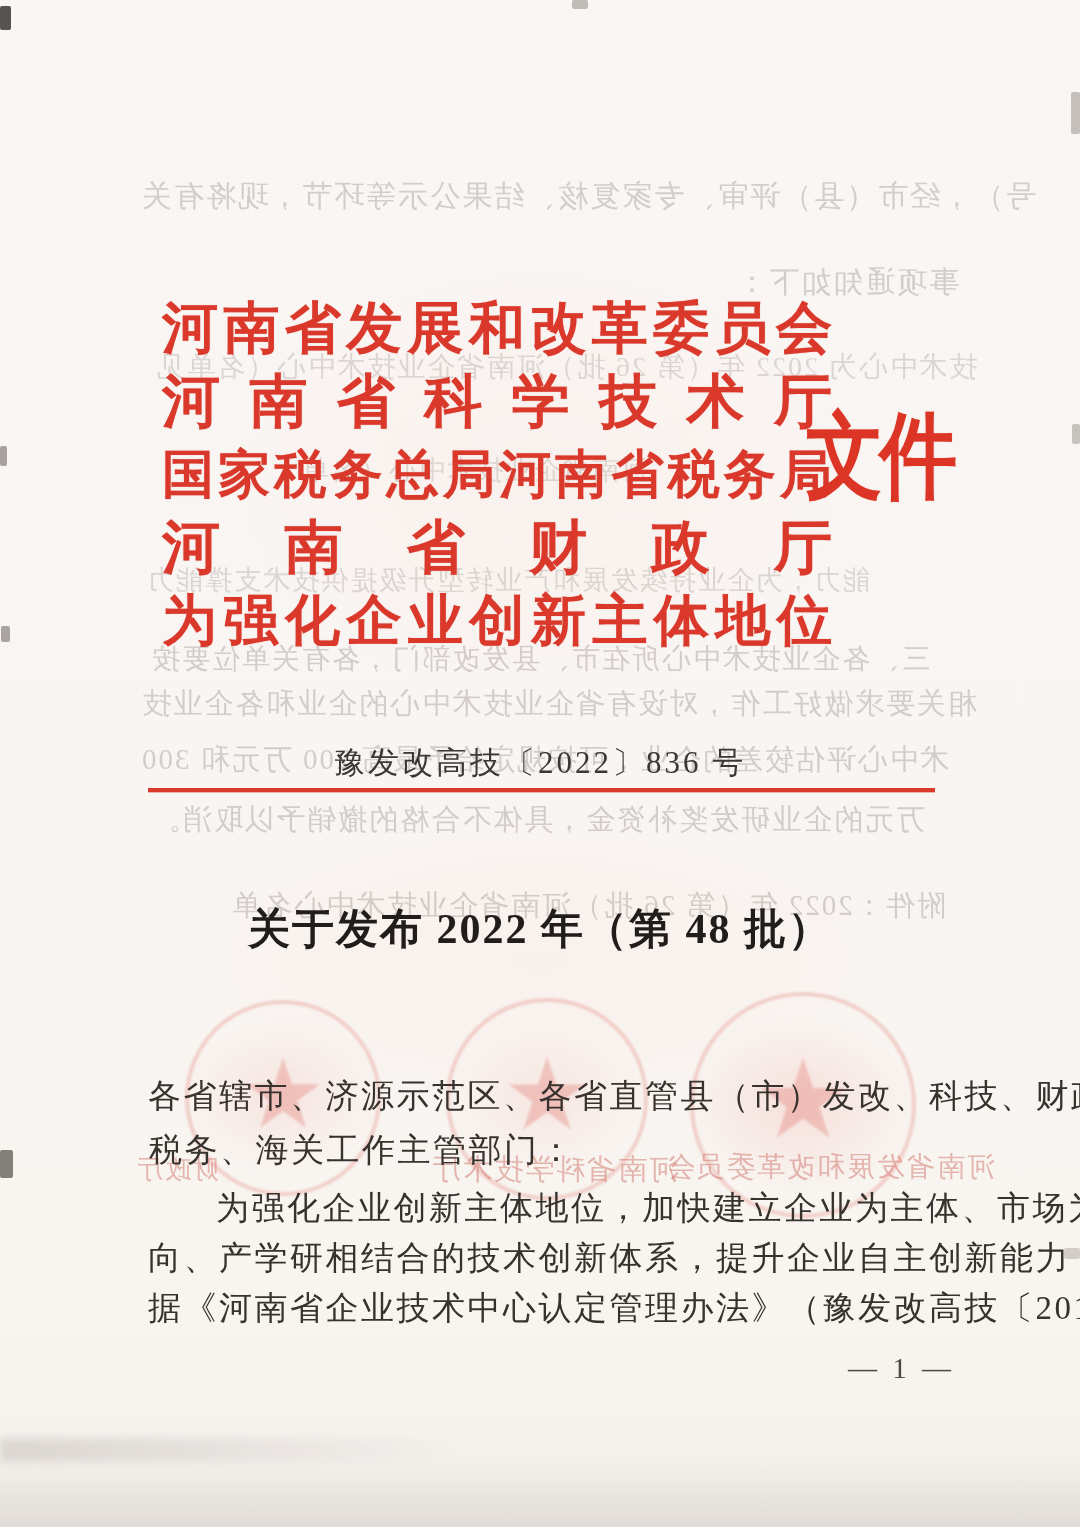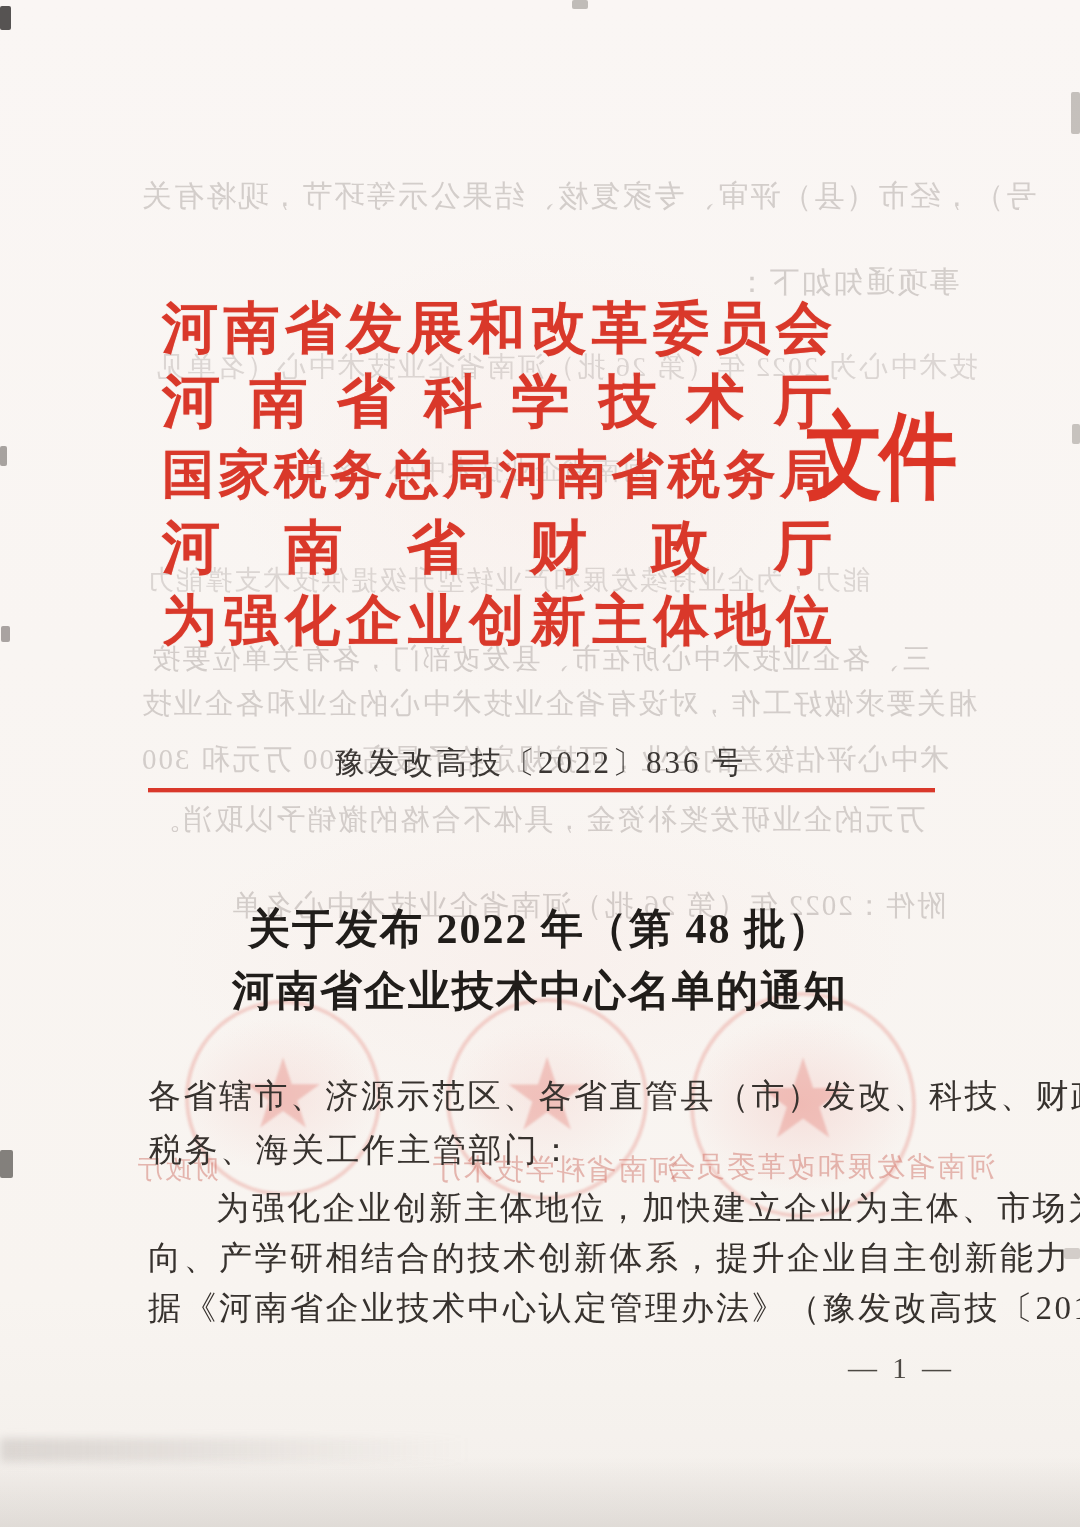--- a/index.html
+++ b/index.html
@@ -134,21 +134,20 @@
     <div class="issuer-line issuer-3">河南省财政厅</div>
     <div class="issuer-line issuer-5">为强化企业创新主体地位</div>
   </div>
   <div class="wenjian">文件</div>
 
   <div class="docnum">豫发改高技〔2022〕836 号</div>
   <div class="redline"></div>
 
   <div class="title">
     <div class="nowrap">关于发布 2022 年（第 48 批）</div>
-    <div class="nowrap">河南省企业技术中心名单的通知</div>
   </div>
 
   <div class="bodytext" style="left:148px;top:1074px;">各省辖市、济源示范区、各省直管县（市）发改、科技、财政、</div>
   <div class="bodytext" style="left:149px;top:1128px;">税务、海关工作主管部门：</div>
   <div class="bodytext" style="left:216px;top:1186px;">为强化企业创新主体地位，加快建立企业为主体、市场为导</div>
   <div class="bodytext" style="left:148px;top:1236px;">向、产学研相结合的技术创新体系，提升企业自主创新能力，根</div>
   <div class="bodytext" style="left:148px;top:1286px;">据《河南省企业技术中心认定管理办法》（豫发改高技〔2018〕939</div>
 
   <div class="pagenum">— 1 —</div>
 

